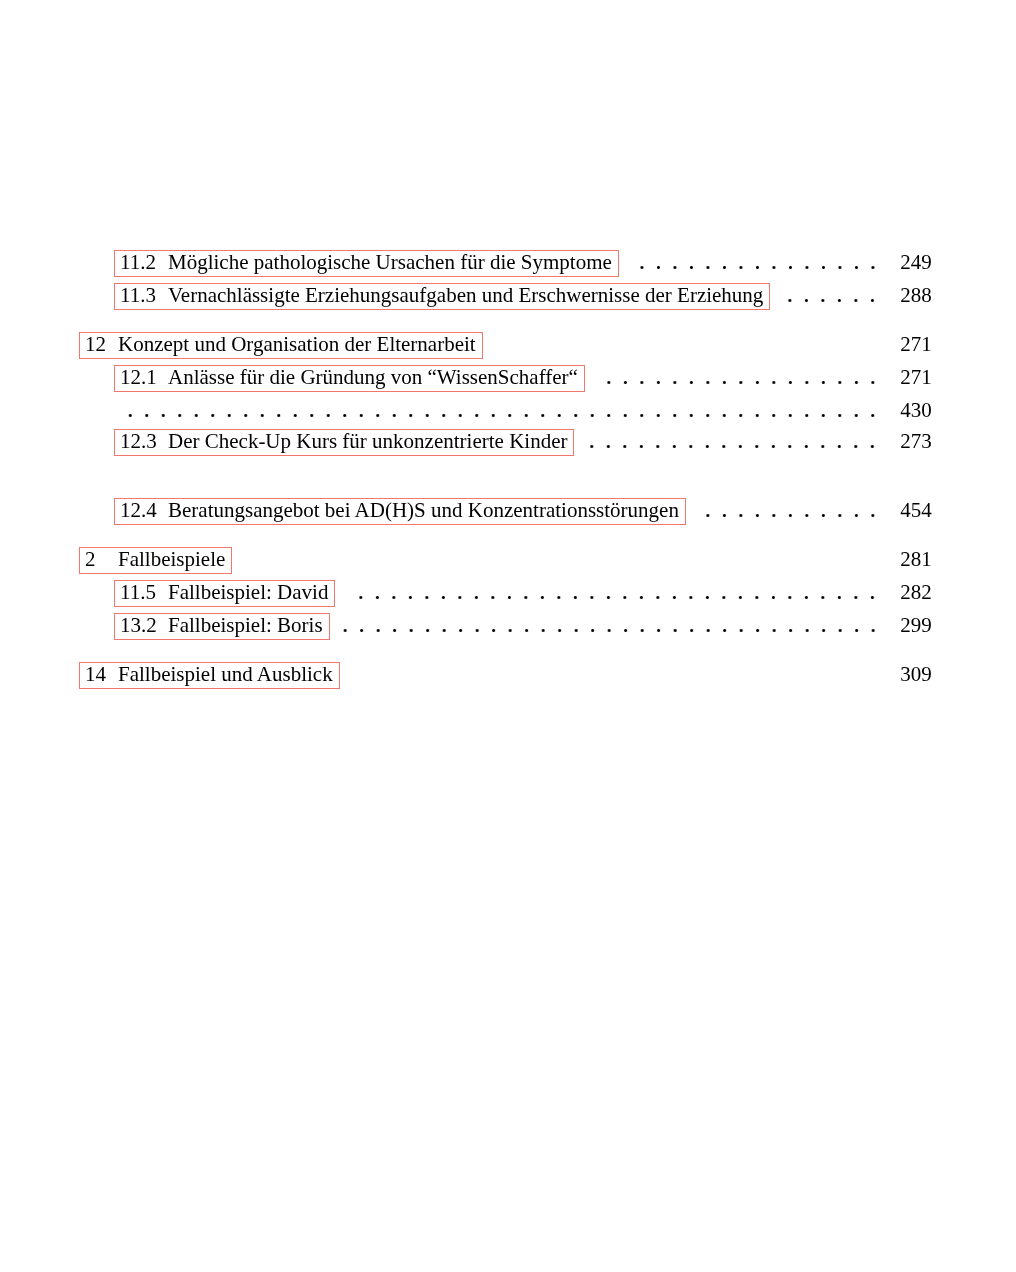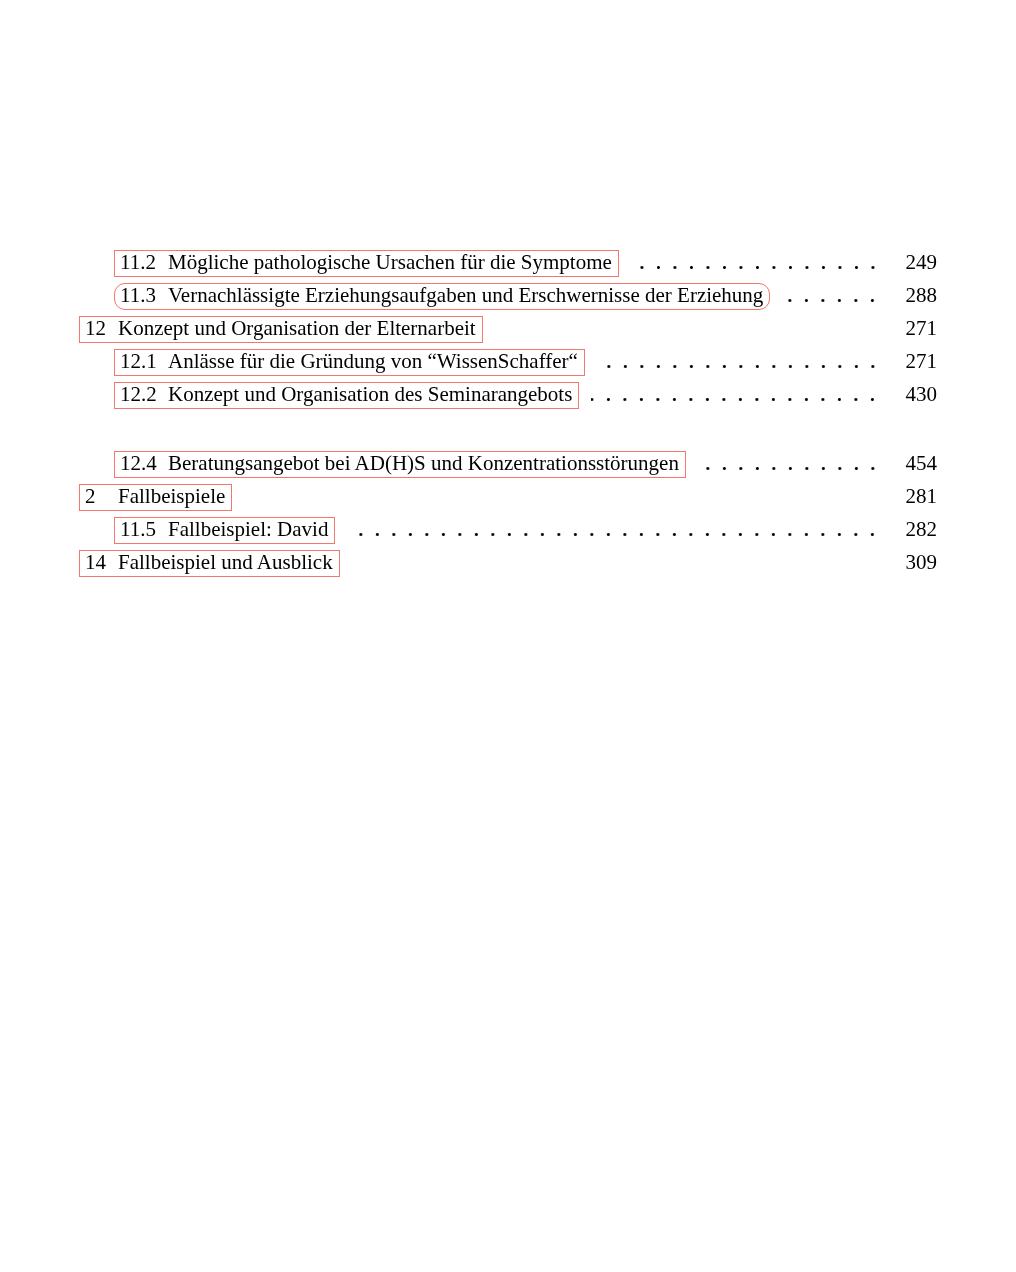--- a/index.html
+++ b/index.html
@@ -23,21 +23,21 @@
     top: 250px;
     width: 858px;
   }
   .toc-row {
     display: flex;
     align-items: baseline;
     margin-bottom: 6px;
     white-space: nowrap;
   }
   .toc-row.chapter-row {
-    margin-top: 6px;
+    margin-top: 22px;
     gap: 44px;
   }
   .toc-row.first-row {
     margin-top: 0;
   }
   .toc-row.section-row {
     padding-left: 35px;
   }
   .link-box {
     display: inline-block;
@@ -59,79 +59,88 @@
   }
   .leader.dotted {
     background-image: radial-gradient(circle at 50% 50%, #000 1.25px, rgba(0,0,0,0) 1.6px);
     background-size: 16.5px 3px;
     background-repeat: repeat-x;
     background-position: right bottom;
   }
   .page-num {
     display: inline-block;
     width: 42px;
-    text-align: right;
+    text-align: center;
     flex: 0 0 auto;
   }
 </style>
 </head>
 <body>
 
 <div class="page">
   <div class="toc">
 
     <div class="toc-row section-row first-row">
       <span class="link-box" style="border-color: rgb(243, 119, 109);"><span class="num">11.2</span><span class="title">Mögliche pathologische Ursachen für die Symptome</span></span>
       <span class="leader dotted"></span>
       <span class="page-num">249</span>
     </div>
 
     <div class="toc-row section-row">
-      <span class="link-box" style="border-color: rgb(243, 119, 109); border-radius: 11px;"><span class="num">11.3</span><span class="title">Vernachlässigte Erziehungsaufgaben und Erschwernisse der Erziehung</span></span>
+      <span class="link-box" style="border-color: rgb(243, 119, 109);"><span class="num">11.3</span><span class="title">Vernachlässigte Erziehungsaufgaben und Erschwernisse der Erziehung</span></span>
       <span class="leader dotted"></span>
       <span class="page-num">288</span>
     </div>
 
     <div class="toc-row chapter-row">
       <span class="link-box" style="border-color: rgb(243, 119, 109);"><span class="num">12</span><span class="title">Konzept und Organisation der Elternarbeit</span></span>
       <span class="leader"></span>
       <span class="page-num">271</span>
     </div>
 
     <div class="toc-row section-row">
       <span class="link-box" style="border-color: rgb(243, 119, 109);"><span class="num">12.1</span><span class="title">Anlässe für die Gründung von “WissenSchaffer“</span></span>
       <span class="leader dotted"></span>
       <span class="page-num">271</span>
     </div>
 
     <div class="toc-row section-row">
-      <span class="link-box" style="border-color: rgb(243, 119, 109);"><span class="num">12.2</span><span class="title">Konzept und Organisation des Seminarangebots</span></span>
       <span class="leader dotted"></span>
       <span class="page-num">430</span>
     </div>
 
+    <div class="toc-row section-row">
+      <span class="link-box" style="border-color: rgb(243, 119, 109);"><span class="num">12.3</span><span class="title">Der Check-Up Kurs für unkonzentrierte Kinder</span></span>
+      <span class="leader dotted"></span>
+      <span class="page-num">273</span>
+    </div>
 
     <div class="toc-row section-row">
       <span class="link-box" style="border-color: rgb(243, 119, 109); margin-top: 36px;"><span class="num">12.4</span><span class="title">Beratungsangebot bei AD(H)S und Konzentrationsstörungen</span></span>
       <span class="leader dotted"></span>
       <span class="page-num">454</span>
     </div>
 
     <div class="toc-row chapter-row">
       <span class="link-box" style="border-color: rgb(243, 119, 109);"><span class="num">2</span><span class="title">Fallbeispiele</span></span>
       <span class="leader"></span>
       <span class="page-num">281</span>
     </div>
 
     <div class="toc-row section-row">
       <span class="link-box" style="border-color: rgb(243, 119, 109);"><span class="num">11.5</span><span class="title">Fallbeispiel: David</span></span>
       <span class="leader dotted"></span>
       <span class="page-num">282</span>
     </div>
 
+    <div class="toc-row section-row">
+      <span class="link-box" style="border-color: rgb(243, 119, 109);"><span class="num">13.2</span><span class="title">Fallbeispiel: Boris</span></span>
+      <span class="leader dotted"></span>
+      <span class="page-num">299</span>
+    </div>
 
     <div class="toc-row chapter-row">
       <span class="link-box" style="border-color: rgb(243, 119, 109);"><span class="num">14</span><span class="title">Fallbeispiel und Ausblick</span></span>
       <span class="leader"></span>
       <span class="page-num">309</span>
     </div>
 
   </div>
 </div>
 

